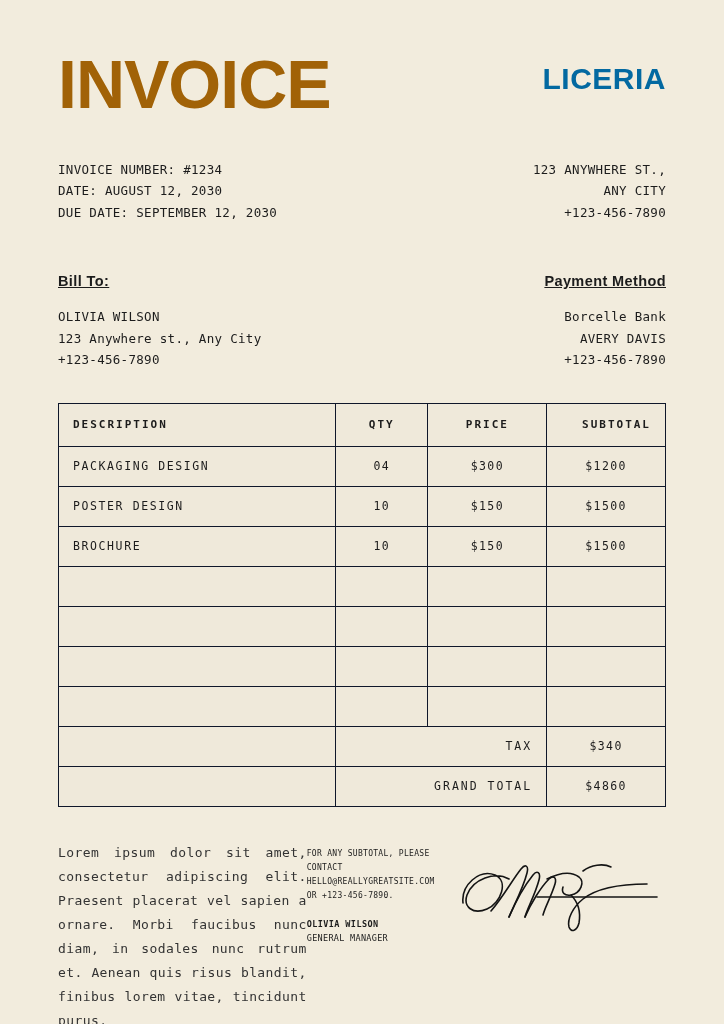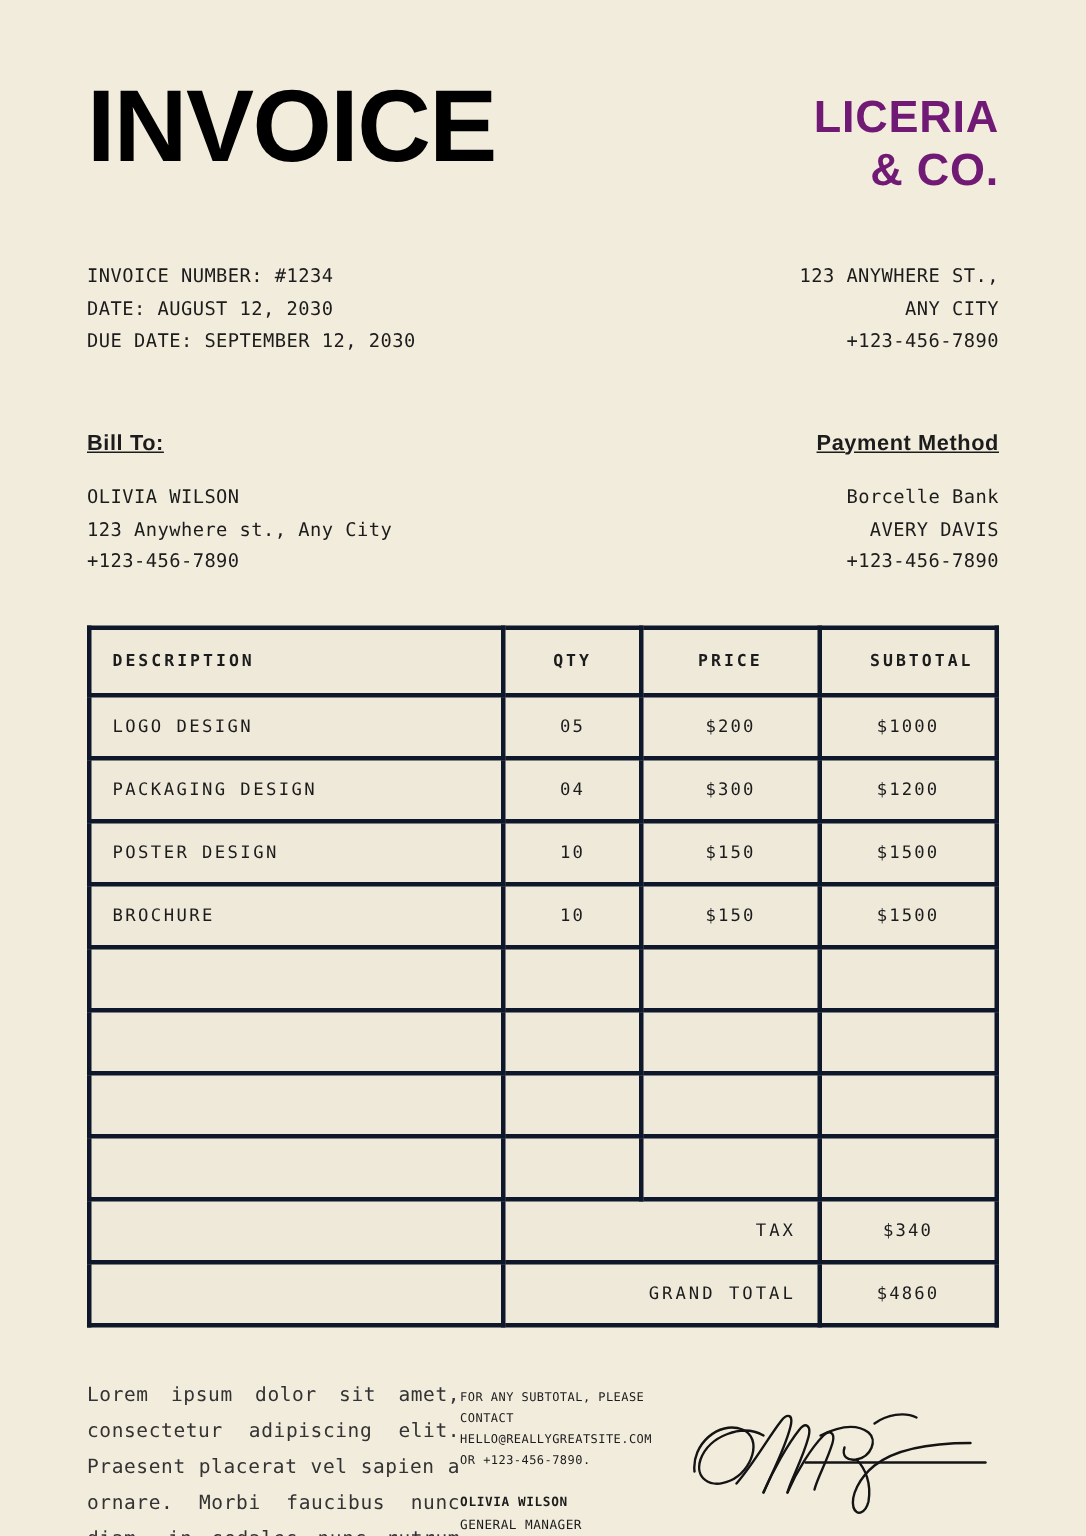--- a/index.html
+++ b/index.html
@@ -28,29 +28,29 @@
     display: flex;
     align-items: flex-start;
     justify-content: space-between;
     padding-top: 52px;
   }
   .invoice-title {
     font-family: "Liberation Sans", sans-serif;
     font-weight: bold;
     font-size: 68px;
     letter-spacing: -1px;
-    color: #000000;
+    color: #a16207;
     line-height: 0.95;
     margin: 0;
   }
   .brand {
     font-family: "Liberation Sans", sans-serif;
     font-weight: bold;
     font-size: 30px;
-    color: #701a75;
+    color: #0369a1;
     text-align: right;
     line-height: 1.15;
     letter-spacing: 0.5px;
     padding-top: 10px;
   }
 
   
   .meta {
     display: flex;
     justify-content: space-between;
@@ -86,21 +86,21 @@
   
   table.items {
     width: 100%;
     border-collapse: collapse;
     margin-top: 32px;
     font-size: 11.5px;
     letter-spacing: 1.4px;
   }
   table.items th,
   table.items td {
-    border: 3px solid #0f172a;
+    border: 1px solid #0f172a;
     height: 39px;
     padding: 0 14px;
     font-weight: normal;
     background: #efe9da;
   }
   table.items thead th {
     font-family: "DejaVu Sans Mono", monospace;
     font-weight: bold;
     letter-spacing: 2px;
     font-size: 11px;
@@ -178,21 +178,20 @@
 </style>
 </head>
 <body>
 
 <div class="page">
 
   <div class="header">
     <h1 class="invoice-title">INVOICE</h1>
     <div class="brand">
       <div>LICERIA</div>
-      <div>&amp; CO.</div>
     </div>
   </div>
 
   <div class="meta">
     <div class="meta-left">
       <div>INVOICE NUMBER: #1234</div>
       <div>DATE: AUGUST 12, 2030</div>
       <div>DUE DATE: SEPTEMBER 12, 2030</div>
     </div>
     <div class="meta-right">
@@ -220,26 +219,20 @@
   <table class="items">
     <thead>
       <tr>
         <th class="col-desc">DESCRIPTION</th>
         <th class="col-qty">QTY</th>
         <th class="col-price">PRICE</th>
         <th class="col-sub">SUBTOTAL</th>
       </tr>
     </thead>
     <tbody>
-      <tr>
-        <td class="desc">LOGO DESIGN</td>
-        <td class="qty">05</td>
-        <td class="price">$200</td>
-        <td class="sub">$1000</td>
-      </tr>
       <tr>
         <td class="desc">PACKAGING DESIGN</td>
         <td class="qty">04</td>
         <td class="price">$300</td>
         <td class="sub">$1200</td>
       </tr>
       <tr>
         <td class="desc">POSTER DESIGN</td>
         <td class="qty">10</td>
         <td class="price">$150</td>

